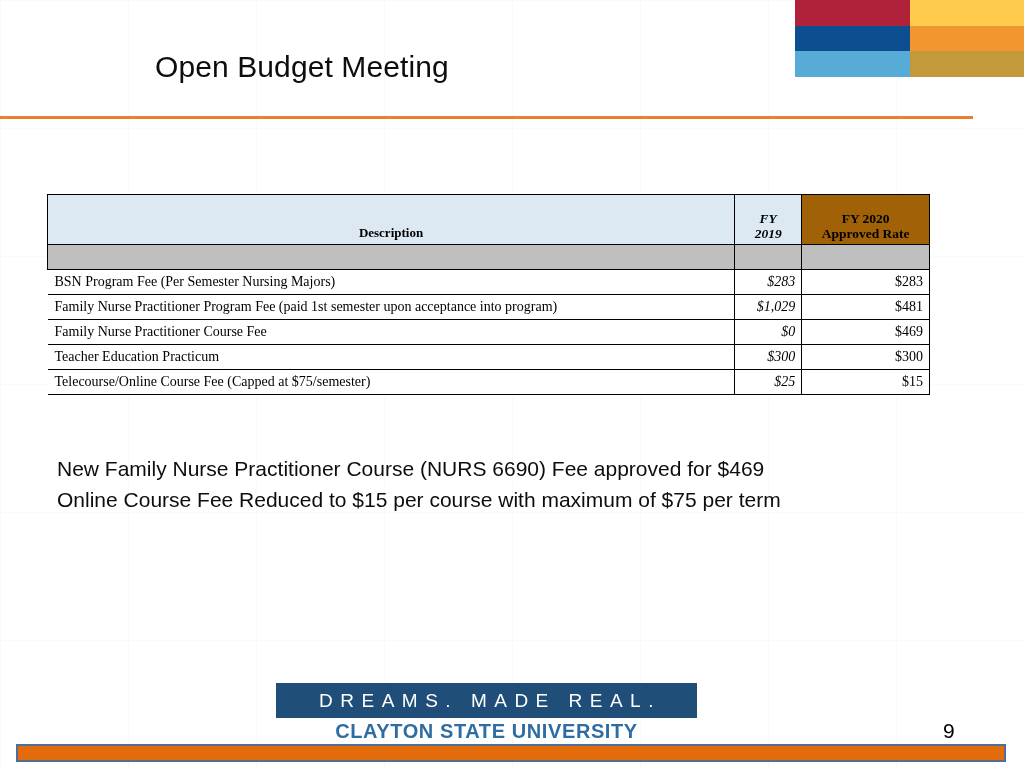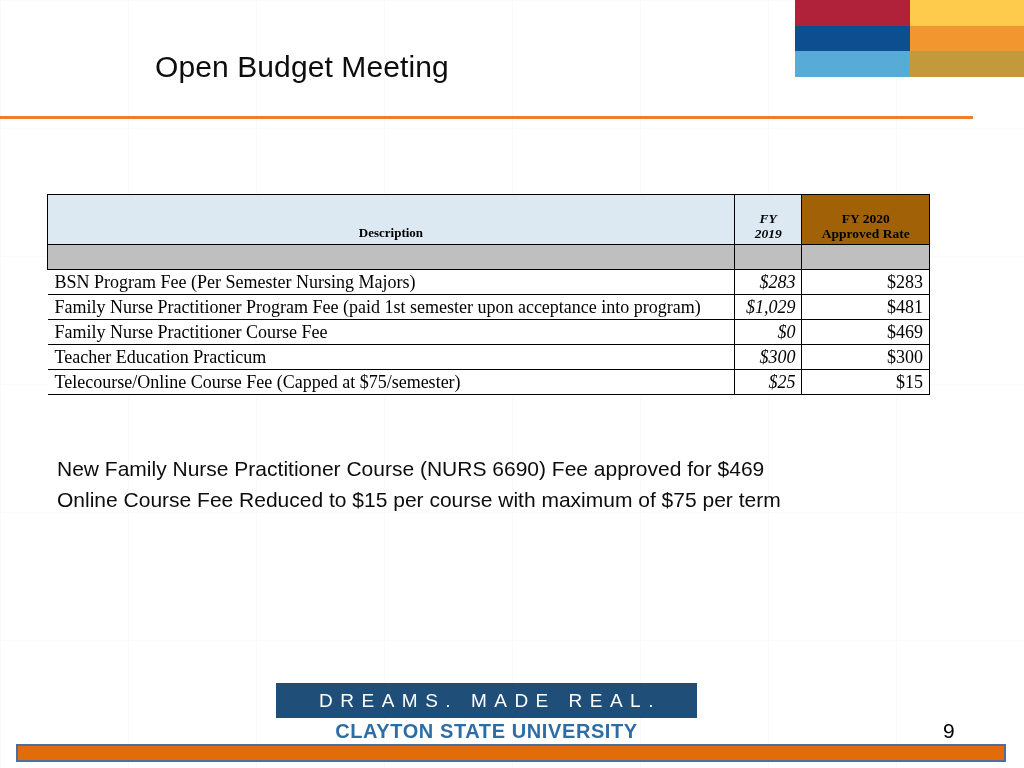--- a/index.html
+++ b/index.html
@@ -102,21 +102,21 @@
 
   .gray-row td {
     background: #BFBFBF;
     border: 1.5px solid #000;
     height: 24px;
   }
 
   .data-row td {
     border-bottom: 1.5px solid #000;
     height: 24px;
-    font-size: 18px;
+    font-size: 14px;
     color: #000;
     background: #fff;
   }
   .data-row td.col-desc {
     text-align: left;
     padding-left: 7px;
     border-left: none;
     border-right: 1.5px solid #000;
   }
   .data-row td.col-fy19,

